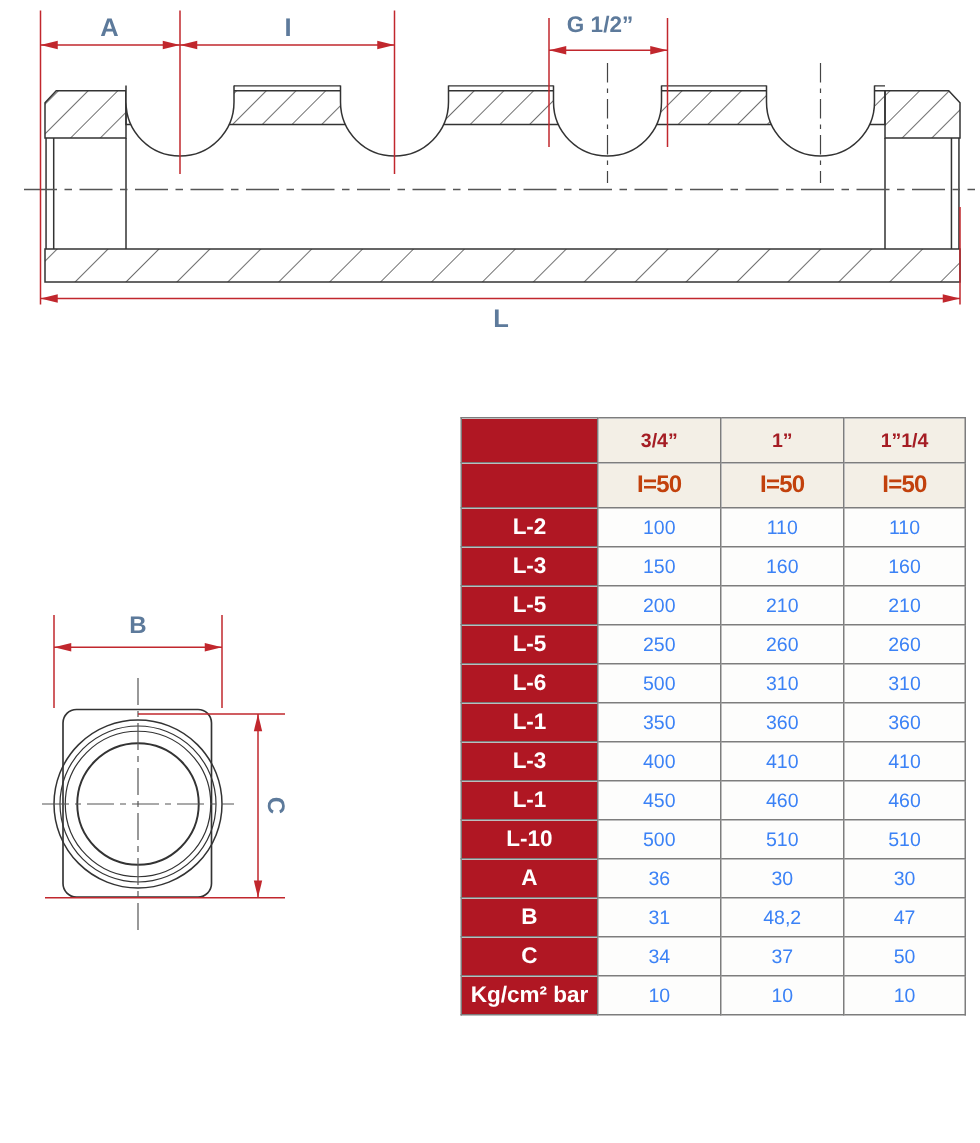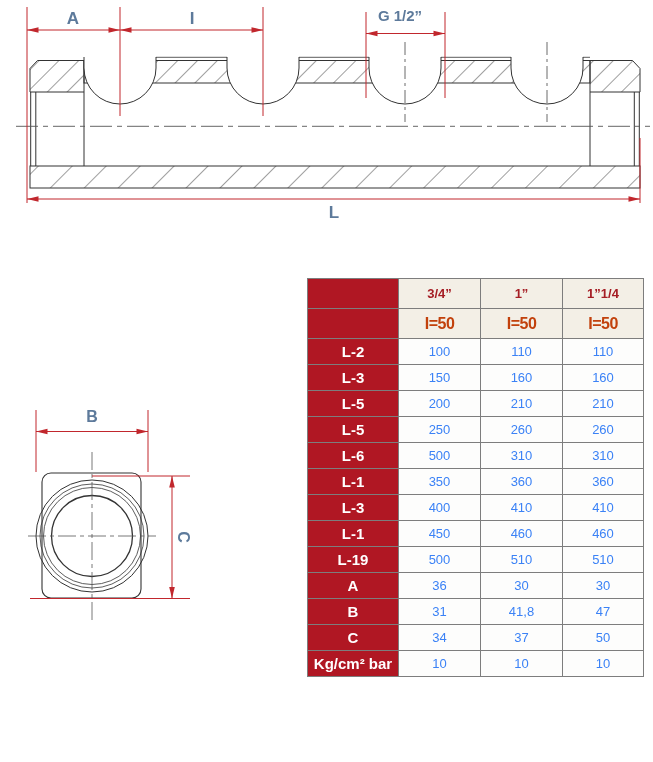--- a/index.html
+++ b/index.html
@@ -194,35 +194,35 @@
           <td class="data-cell">410</td>
           <td class="data-cell">410</td>
         </tr>
         <tr>
           <td class="label-cell">L-1</td>
           <td class="data-cell">450</td>
           <td class="data-cell">460</td>
           <td class="data-cell">460</td>
         </tr>
         <tr>
-          <td class="label-cell">L-19</td>
+          <td class="label-cell">L-10</td>
           <td class="data-cell">500</td>
           <td class="data-cell">510</td>
           <td class="data-cell">510</td>
         </tr>
         <tr>
           <td class="label-cell">A</td>
           <td class="data-cell">36</td>
           <td class="data-cell">30</td>
           <td class="data-cell">30</td>
         </tr>
         <tr>
           <td class="label-cell">B</td>
           <td class="data-cell">31</td>
-          <td class="data-cell">41,8</td>
+          <td class="data-cell">48,2</td>
           <td class="data-cell">47</td>
         </tr>
         <tr>
           <td class="label-cell">C</td>
           <td class="data-cell">34</td>
           <td class="data-cell">37</td>
           <td class="data-cell">50</td>
         </tr>
         <tr>
           <td class="label-cell">Kg/cm² bar</td>

